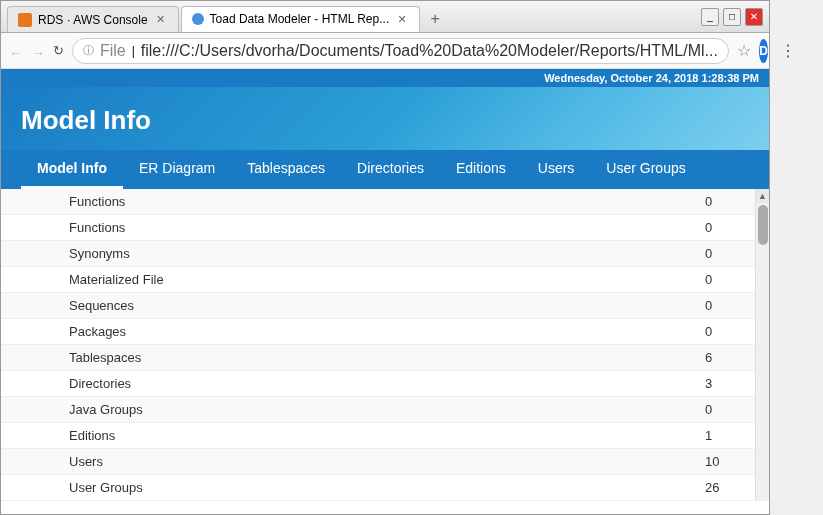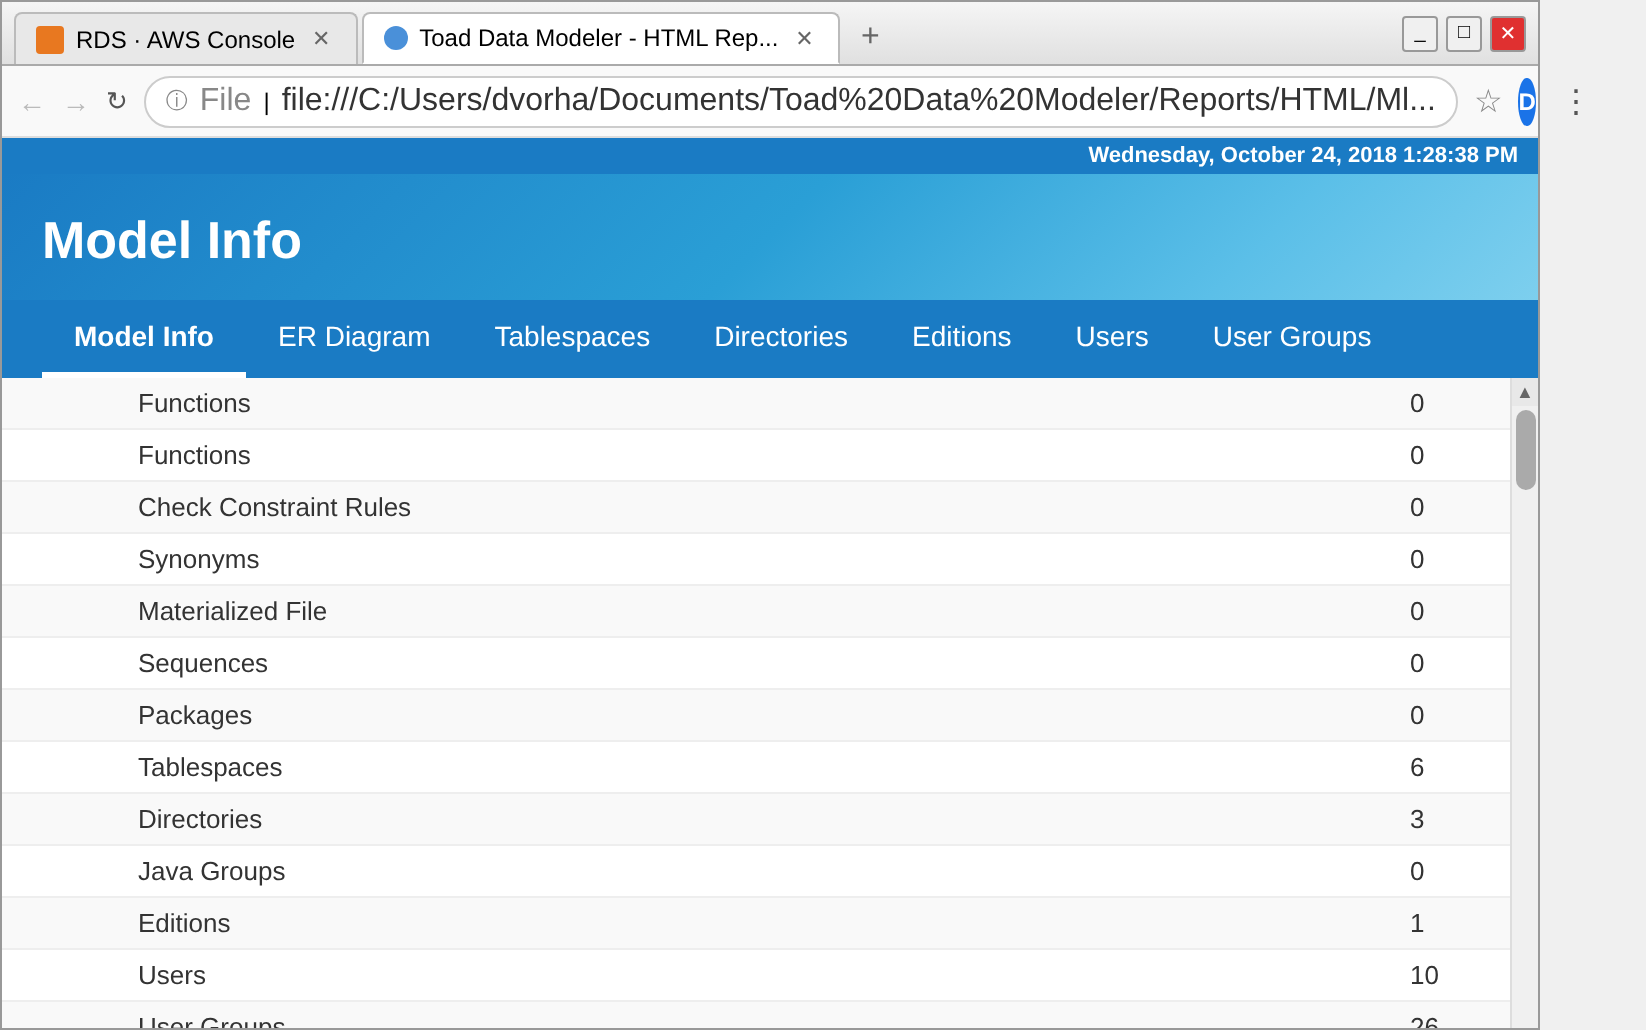--- a/index.html
+++ b/index.html
@@ -191,24 +191,20 @@
           <tbody id="table-body">
           <tr>
       <td>Functions</td>
       <td>0</td>
     </tr>
               <tr>
       <td>Functions</td>
       <td>0</td>
     </tr>
               <tr>
-      <td>Check Constraint Rules</td>
-      <td>0</td>
-    </tr>
-              <tr>
       <td>Synonyms</td>
       <td>0</td>
     </tr>
               <tr>
       <td>Materialized File</td>
       <td>0</td>
     </tr>
               <tr>
       <td>Sequences</td>
       <td>0</td>

